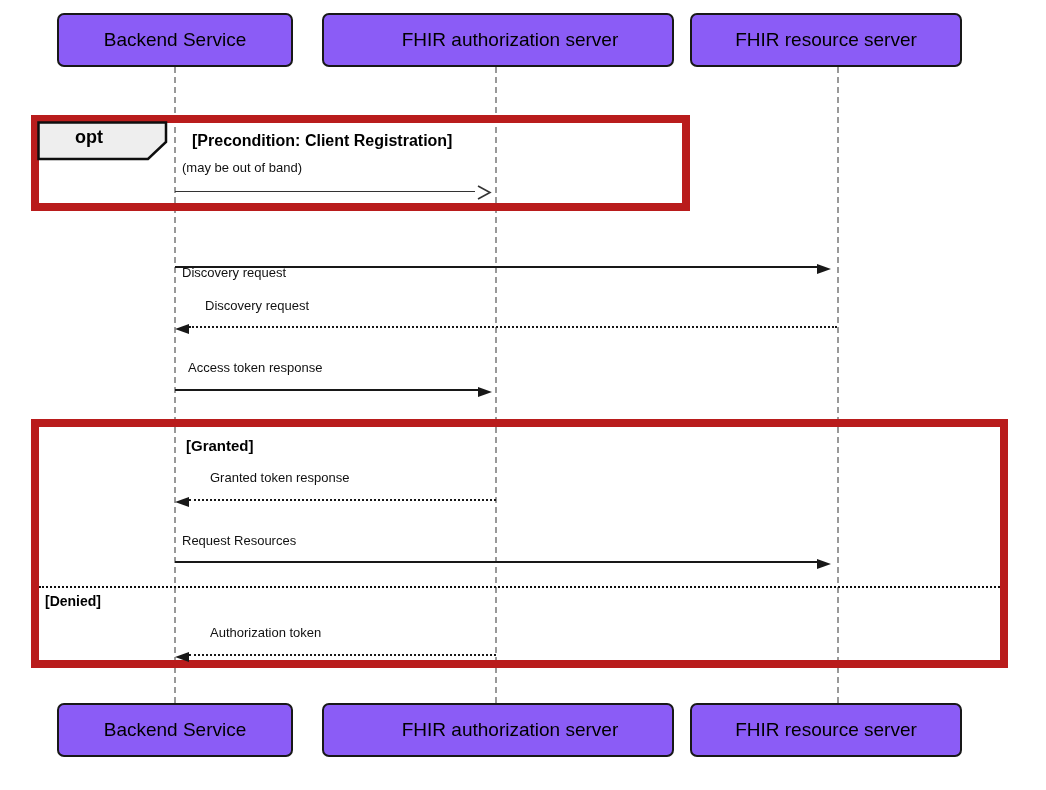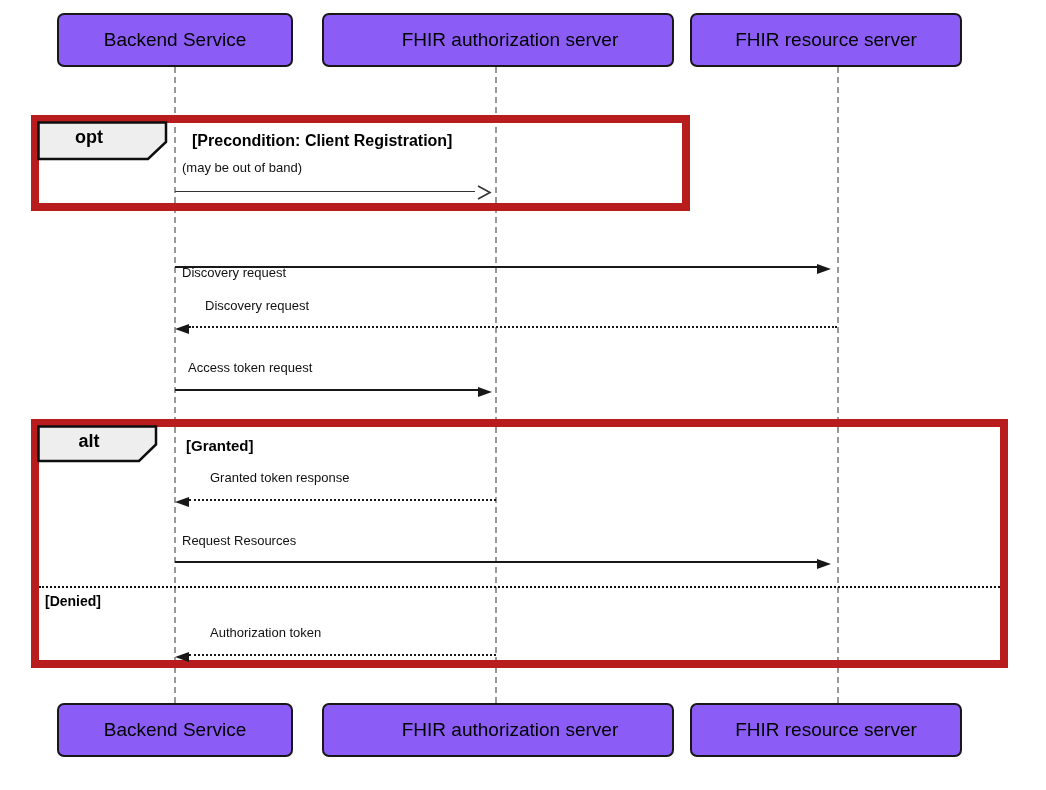--- a/index.html
+++ b/index.html
@@ -153,26 +153,20 @@
     <div class="frag-tab">
       <svg width="131" height="40" viewBox="0 0 131 40">
         <path d="M1.5,1.5 H129 V21 L111,38 H1.5 Z" fill="#EEEEEE" stroke="#0E0E0E" stroke-width="2.5"></path>
       </svg>
       <span class="op-label">opt</span>
     </div>
     <div class="guard precondition">[Precondition: Client Registration]</div>
   </div>
 
   <div class="fragment alt">
-    <div class="frag-tab">
-      <svg width="121" height="38" viewBox="0 0 121 38">
-        <path d="M1.5,1.5 H119 V19.5 L102,36 H1.5 Z" fill="#EEEEEE" stroke="#0E0E0E" stroke-width="2.5"></path>
-      </svg>
-      <span class="op-label">alt</span>
-    </div>
     <div class="guard granted">[Granted]</div>
     <div class="alt-divider"></div>
     <div class="guard denied">[Denied]</div>
   </div>
 
   <div class="message">
     <div class="msg-label" style="left:182px; top:160px;">(may be out of band)</div>
     <div class="msg-line thin" style="left:175px; top:191px; width:300px;">
       <svg class="head-open" width="18" height="18" viewBox="0 0 18 18">
         <path d="M4,3 L16,9.5 L4,16" fill="none" stroke="#333333" stroke-width="1.6"></path>
@@ -188,21 +182,21 @@
   </div>
 
   <div class="message">
     <div class="msg-label" style="left:205px; top:298px;">Discovery request</div>
     <div class="msg-line dotted" style="left:189px; top:326px; width:648px;">
       <div class="head-left"></div>
     </div>
   </div>
 
   <div class="message">
-    <div class="msg-label" style="left:188px; top:360px;">Access token request</div>
+    <div class="msg-label" style="left:188px; top:360px;">Access token response</div>
     <div class="msg-line" style="left:175px; top:389px; width:303px;">
       <div class="head-right"></div>
     </div>
   </div>
 
   <div class="message">
     <div class="msg-label" style="left:210px; top:470px;">Granted token response</div>
     <div class="msg-line dotted" style="left:189px; top:499px; width:307px;">
       <div class="head-left"></div>
     </div>

